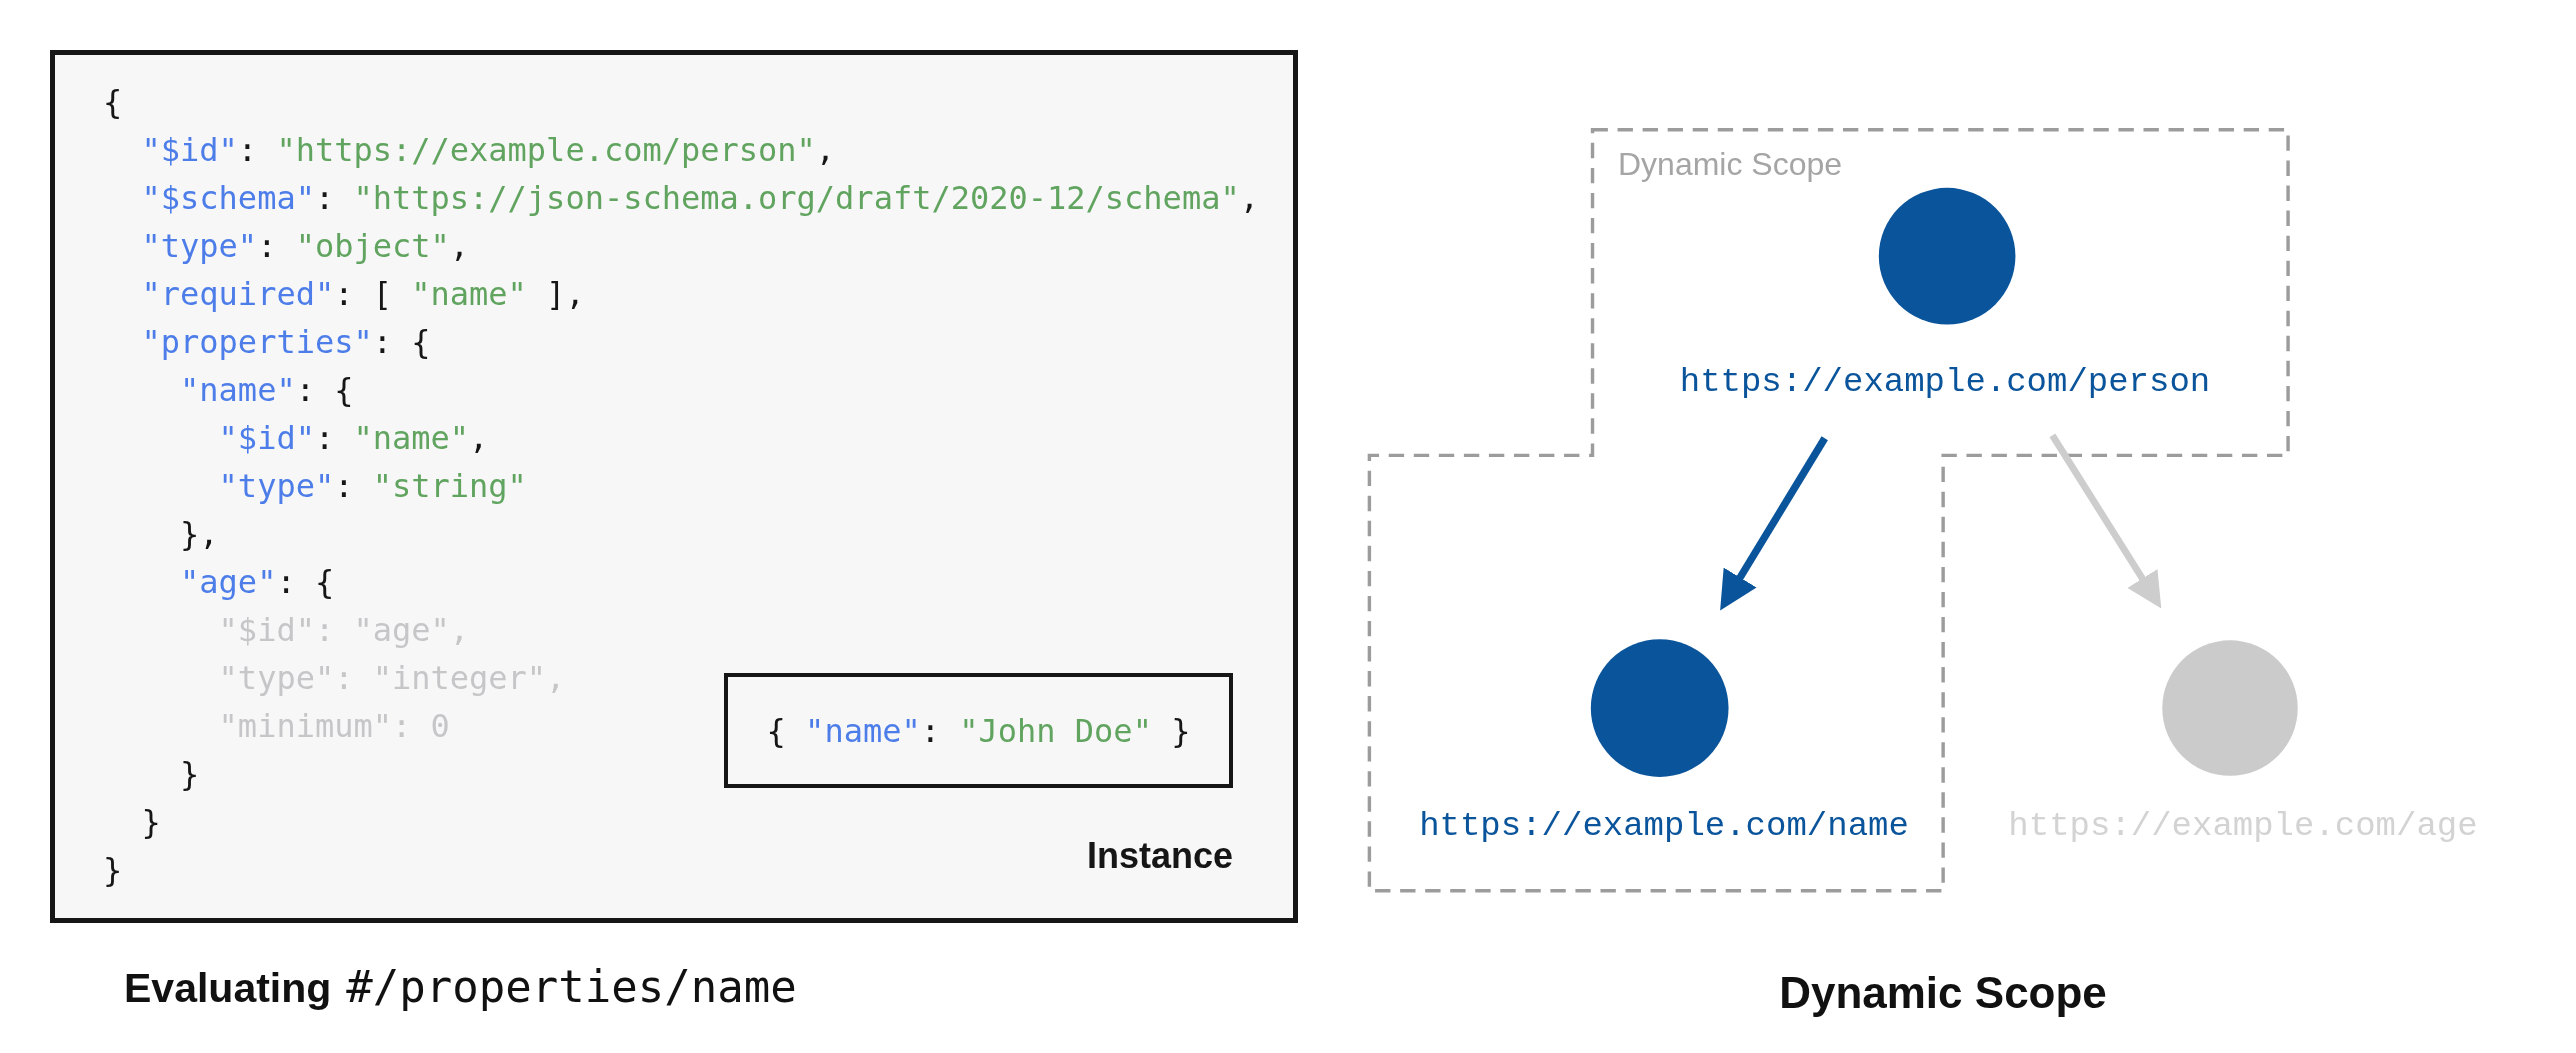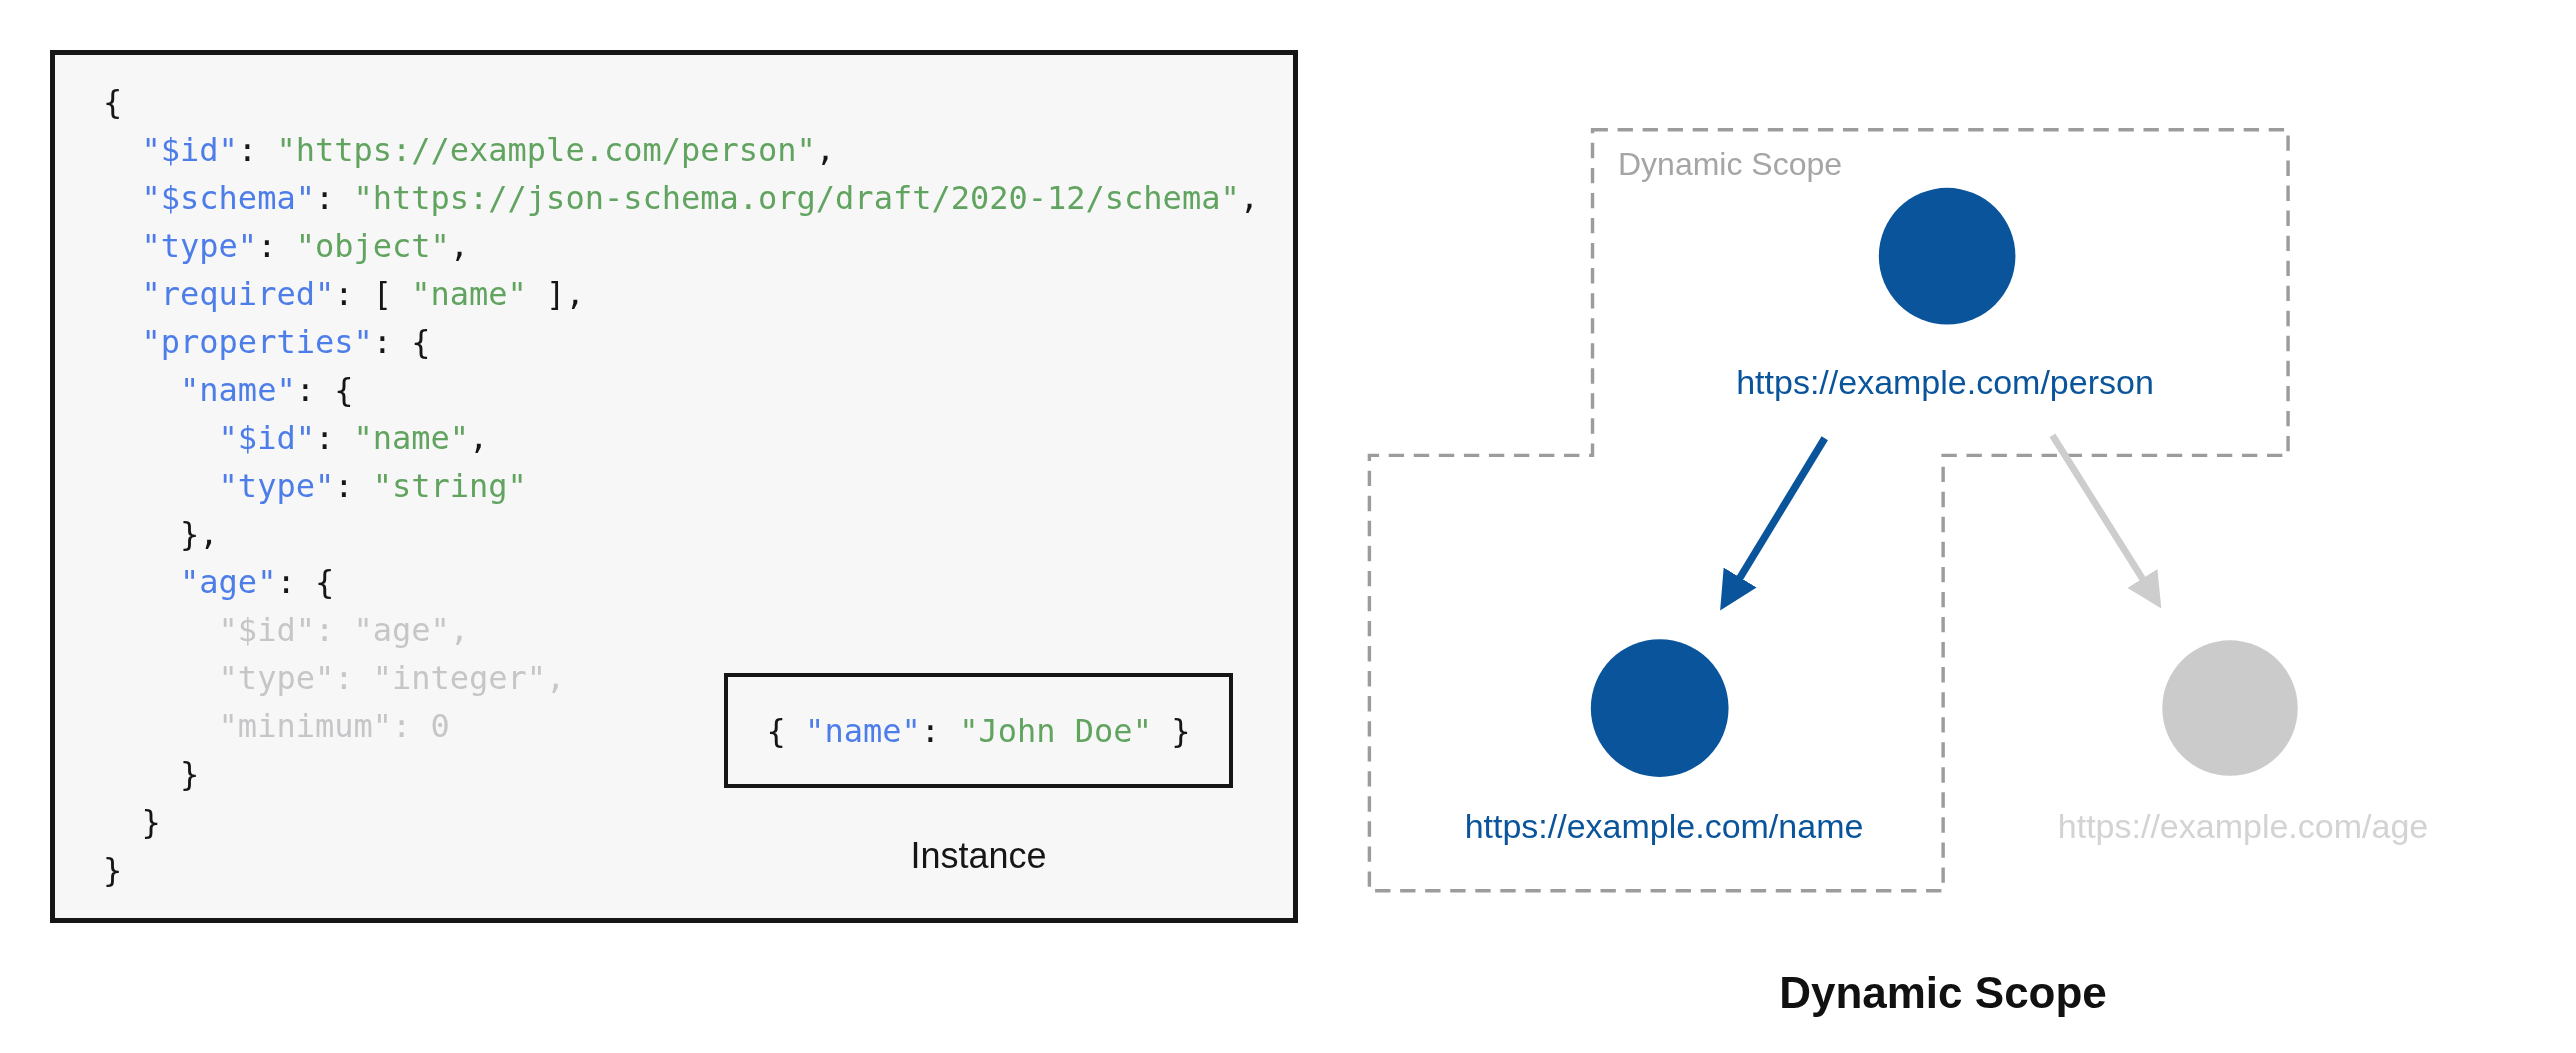--- a/index.html
+++ b/index.html
@@ -15,32 +15,32 @@
   .code-pos{position:absolute;left:48px;top:23px;}
   .c-k{color:var(--key-blue);}
   .c-s{color:var(--string-green);}
   .c-p{color:var(--punct-black);}
   .c-g{color:var(--muted-gray);}
 
   .instance-box{position:absolute;left:669px;top:618px;width:509px;height:115px;
                 box-sizing:border-box;border:4.6px solid var(--punct-black);
                 display:flex;align-items:center;justify-content:center;}
   .instance-box pre.code{line-height:32px;}
-  .instance-label{position:absolute;left:669px;top:780px;width:509px;text-align:center;
-                  font-weight:normal;font-size:36px;color:var(--punct-black);}
+  .instance-label{position:absolute;left:669px;top:780px;width:509px;text-align:right;
+                  font-weight:bold;font-size:36px;color:var(--punct-black);}
 
   .caption-left{position:absolute;left:124px;top:961px;display:flex;align-items:baseline;}
   .cap-bold{font-weight:bold;font-size:41px;color:var(--caption-black);margin-right:15px;}
   .cap-mono{font-family:"DejaVu Sans Mono","Liberation Mono",monospace;font-size:44px;
             color:var(--caption-black);}
 
   
   .scope-label{position:absolute;left:1618px;top:146px;font-size:32px;color:var(--scope-label-gray);}
   .node-label{position:absolute;transform:translate(-50%,-50%);white-space:nowrap;
-              font-family:Liberation Sans, sans-serif;font-size:34px;}
+              font-family:Liberation Mono, monospace;font-size:34px;}
   .node-label.person{left:1945px;top:382px;color:var(--node-blue);}
   .node-label.name{left:1664px;top:826px;color:var(--node-blue);}
   .node-label.age{left:2243px;top:826px;color:var(--age-label-gray);}
   .caption-right{position:absolute;left:1943px;top:968px;transform:translateX(-50%);
                  font-weight:bold;font-size:44px;color:var(--caption-black);white-space:nowrap;}
 
   
   .scope-outline{fill:none;stroke:var(--dashed-gray);stroke-width:6;stroke-dasharray:27 17;}
   .node-blue{fill:var(--node-blue);}
   .node-gray{fill:var(--age-gray);}
@@ -88,20 +88,24 @@
 <span class="c-g">      "minimum": 0</span>
 <span class="c-p">    }</span>
 <span class="c-p">  }</span>
 <span class="c-p">}</span></pre>
     <div class="instance-box">
       <pre class="code"><span class="c-p">{ </span><span class="c-k">"name"</span><span class="c-p">: </span><span class="c-s">"John Doe"</span><span class="c-p"> }</span></pre>
     </div>
     <div class="instance-label">Instance</div>
   </div>
 
+  <div class="caption-left">
+    <span class="cap-bold">Evaluating</span>
+    <span class="cap-mono">#/properties/name</span>
+  </div>
 
   <div class="scope-label">Dynamic Scope</div>
   <div class="node-label person">https://example.com/person</div>
   <div class="node-label age">https://example.com/age</div>
   <div class="node-label name">https://example.com/name</div>
   <div class="caption-right">Dynamic Scope</div>
 
 </div>
 
 

